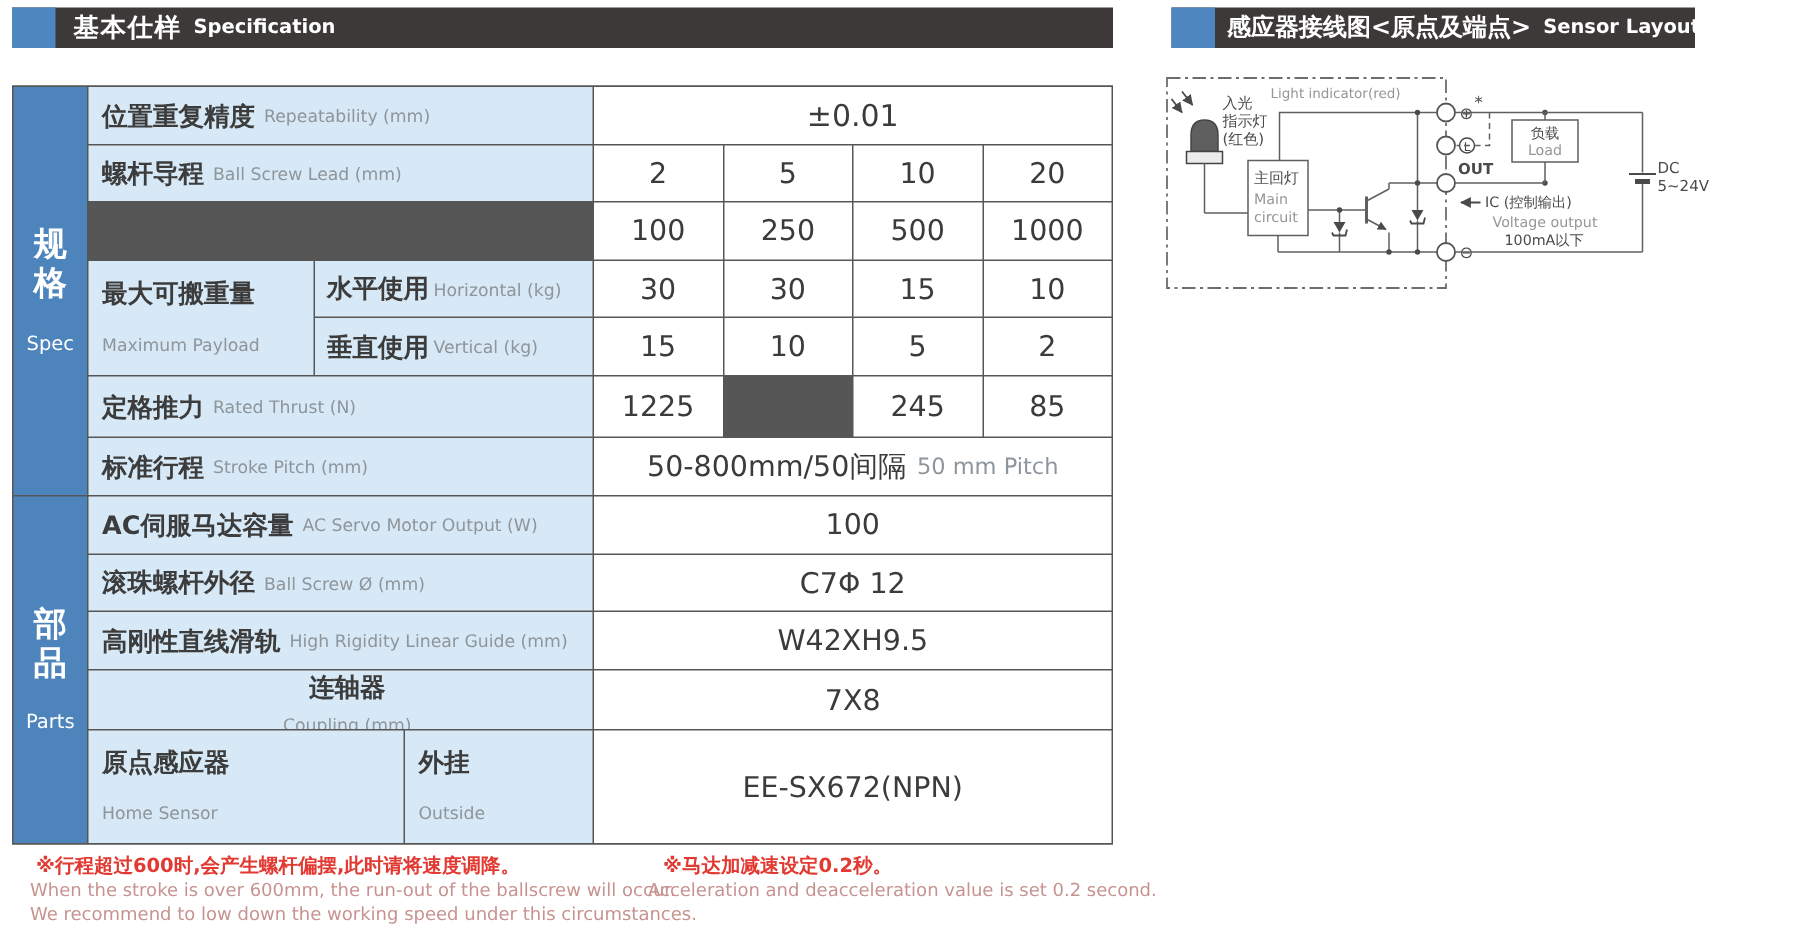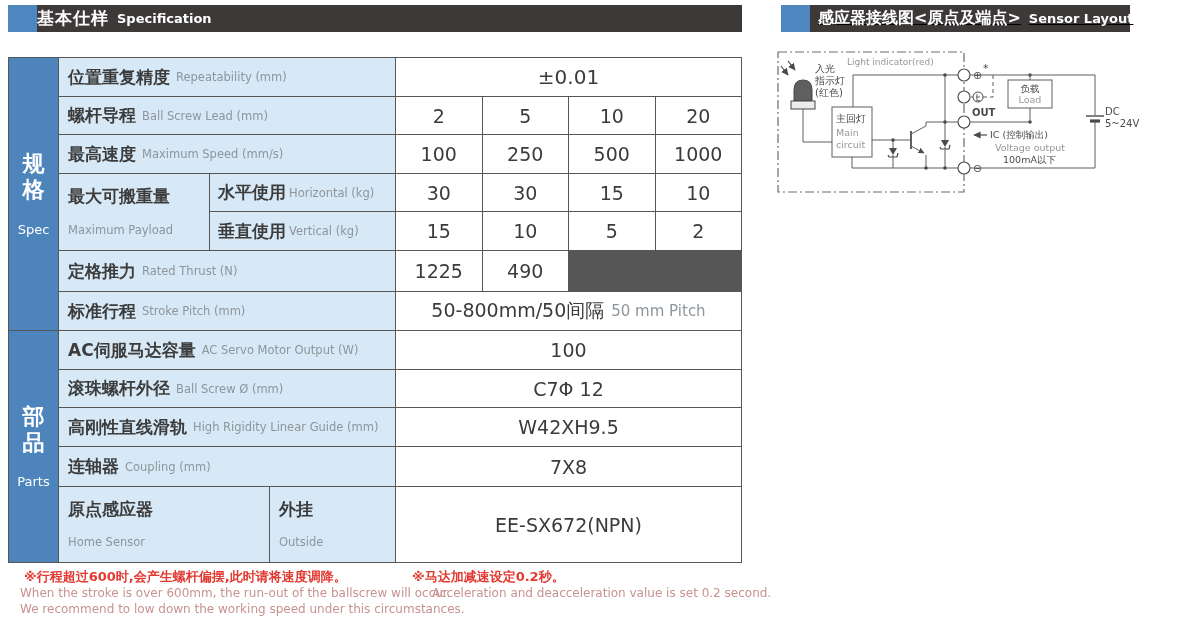--- a/index.html
+++ b/index.html
@@ -4,23 +4,23 @@
 <style>
   html,body{margin:0;padding:0;}
   body{
     width:1200px;height:628px;position:relative;background:#ffffff;
     font-family:"DejaVu Sans","Liberation Sans",sans-serif;
     overflow:hidden;
   }
   
   .hdr-bar{position:absolute;height:27px;background:#3c3938;display:flex;align-items:center;}
   .hdr-bar.left{left:8px;top:5px;width:734px;}
-  .hdr-bar.right{left:781px;top:5px;width:349px;text-decoration:underline;}
+  .hdr-bar.right{left:781px;top:5px;width:349px;}
   .hdr-sq{width:29px;height:27px;background:#4e86c0;flex:none;}
-  .hdr-zh{color:#fff;font-size:17px;font-weight:bold;letter-spacing:1px;white-space:nowrap;}
+  .hdr-zh{color:#fff;font-size:17px;font-weight:bold;margin-left:12px;letter-spacing:1px;white-space:nowrap;}
   .hdr-en{color:#fff;font-size:13px;font-weight:bold;margin-left:8px;white-space:nowrap;}
   
   .spec-table{
     position:absolute;left:8px;top:57px;width:734px;height:506px;
     display:grid;box-sizing:border-box;
     grid-template-columns:49px 150px 59px 125px repeat(4,1fr);
     grid-template-rows:38px 37px 38px 37px 38px 40px 38px 38px 37px 38px 39px 1fr;
     gap:1px;background:#565656;border:1px solid #565656;
   }
   .vhead{background:#4d84bc;color:#fff;display:flex;flex-direction:column;align-items:center;justify-content:center;}
@@ -78,24 +78,20 @@
 
   <div class="lbl" style="grid-row:2;grid-column:2/5;">
     <span class="zh">螺杆导程</span>
     <span class="en">Ball Screw Lead (mm)</span>
   </div>
   <div class="val" style="grid-row:2;grid-column:5;">2</div>
   <div class="val" style="grid-row:2;grid-column:6;">5</div>
   <div class="val" style="grid-row:2;grid-column:7;">10</div>
   <div class="val" style="grid-row:2;grid-column:8;">20</div>
 
-  <div class="lbl" style="grid-row:3;grid-column:2/5;">
-    <span class="zh">最高速度</span>
-    <span class="en">Maximum Speed (mm/s)</span>
-  </div>
   <div class="val" style="grid-row:3;grid-column:5;">100</div>
   <div class="val" style="grid-row:3;grid-column:6;">250</div>
   <div class="val" style="grid-row:3;grid-column:7;">500</div>
   <div class="val" style="grid-row:3;grid-column:8;">1000</div>
 
   <div class="lbl2" style="grid-row:4/6;grid-column:2/3;">
     <span class="zh">最大可搬重量</span>
     <span class="en">Maximum Payload</span>
   </div>
   <div class="lbl" style="grid-row:4;grid-column:3/5;padding-left:8px;gap:3px;">
@@ -114,21 +110,22 @@
   <div class="val" style="grid-row:5;grid-column:5;">15</div>
   <div class="val" style="grid-row:5;grid-column:6;">10</div>
   <div class="val" style="grid-row:5;grid-column:7;">5</div>
   <div class="val" style="grid-row:5;grid-column:8;">2</div>
 
   <div class="lbl" style="grid-row:6;grid-column:2/5;">
     <span class="zh">定格推力</span>
     <span class="en">Rated Thrust (N)</span>
   </div>
   <div class="val" style="grid-row:6;grid-column:5;">1225</div>
-  <div class="val" style="grid-row:6;grid-column:6;">490</div>
+  <div class="val" style="grid-row:6;grid-column:7;">245</div>
+  <div class="val" style="grid-row:6;grid-column:8;">85</div>
 
   <div class="lbl" style="grid-row:7;grid-column:2/5;">
     <span class="zh">标准行程</span>
     <span class="en">Stroke Pitch (mm)</span>
   </div>
   <div class="val" style="grid-row:7;grid-column:5/9;">
     <span>50-800mm/50间隔</span>
     <span class="gray">50 mm Pitch</span>
   </div>
 
@@ -143,41 +140,41 @@
     <span class="en">Ball Screw Ø (mm)</span>
   </div>
   <div class="val" style="grid-row:9;grid-column:5/9;">C7Φ 12</div>
 
   <div class="lbl" style="grid-row:10;grid-column:2/5;">
     <span class="zh">高刚性直线滑轨</span>
     <span class="en">High Rigidity Linear Guide (mm)</span>
   </div>
   <div class="val" style="grid-row:10;grid-column:5/9;">W42XH9.5</div>
 
-  <div class="lbl" style="grid-row:11;grid-column:2/5;">
+  <div class="lbl" style="grid-row:11;grid-column:2/5;flex-direction:column;">
     <span class="zh">连轴器</span>
     <span class="en">Coupling (mm)</span>
   </div>
   <div class="val" style="grid-row:11;grid-column:5/9;">7X8</div>
 
   <div class="lbl2" style="grid-row:12;grid-column:4/5;">
     <span class="zh">外挂</span>
     <span class="en">Outside</span>
   </div>
   <div class="lbl2" style="grid-row:12;grid-column:2/4;">
     <span class="zh">原点感应器</span>
     <span class="en">Home Sensor</span>
   </div>
   <div class="val" style="grid-row:12;grid-column:5/9;">EE-SX672(NPN)</div>
 </div>
 
 <div class="fn-zh" style="left:24px;top:568px;">※行程超过600时,会产生螺杆偏摆,此时请将速度调降。</div>
 <div class="fn-en" style="left:20px;top:586px;">When the stroke is over 600mm, the run-out of the ballscrew will occur.</div>
 <div class="fn-en" style="left:20px;top:602px;">We recommend to low down the working speed under this circumstances.</div>
-<div class="fn-zh" style="left:412px;top:568px;text-align:center;">※马达加减速设定0.2秒。</div>
+<div class="fn-zh" style="left:442px;top:568px;text-align:center;">※马达加减速设定0.2秒。</div>
 <div class="fn-en" style="left:432px;top:586px;">Acceleration and deacceleration value is set 0.2 second.</div>
 
 <svg class="diagram" viewBox="0 0 425 160">
   <defs>
     <marker id="arr" markerWidth="7" markerHeight="7" refX="5.5" refY="3" orient="auto">
       <path d="M0,0 L6,3 L0,6 Z" fill="#4a4a4a"></path>
     </marker>
   </defs>
 
   <rect x="3" y="7" width="186" height="140" fill="none" stroke="#6c6c6c" stroke-width="1.2" stroke-dasharray="9 3 2 3"></rect>

